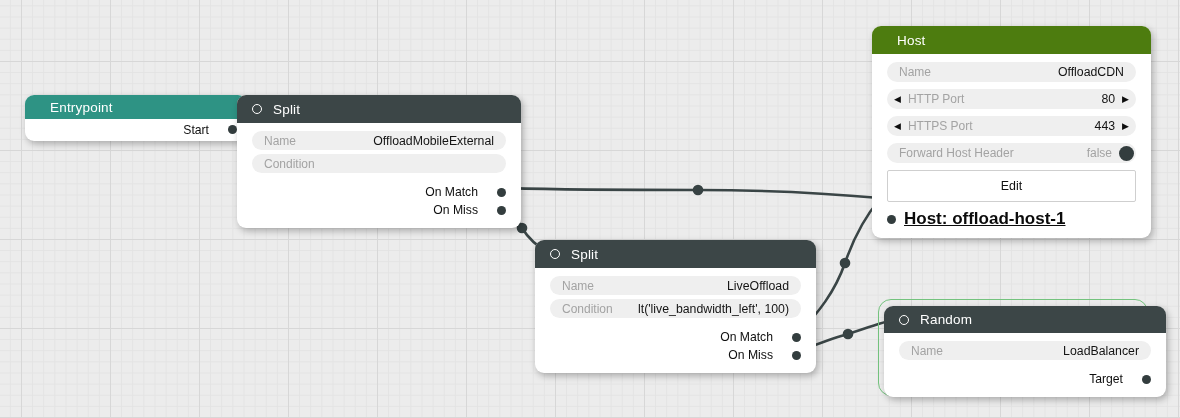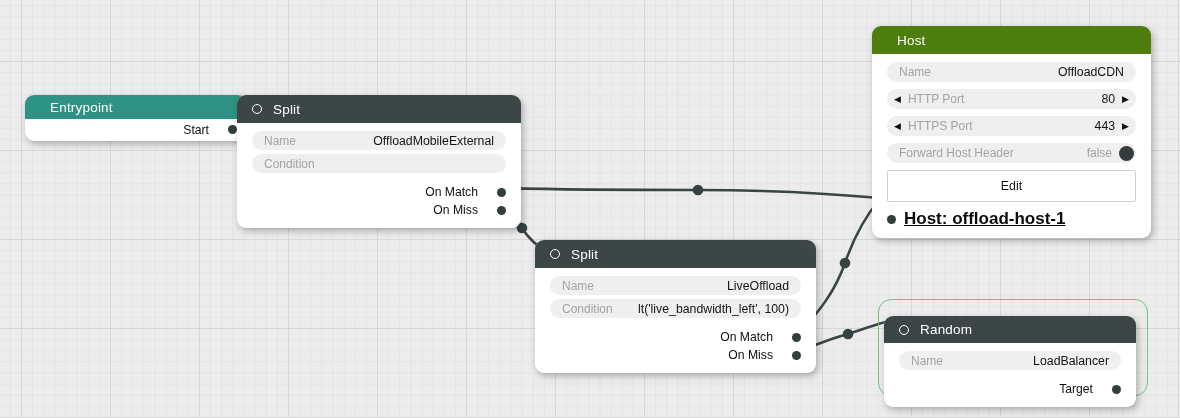--- a/index.html
+++ b/index.html
@@ -90,21 +90,21 @@
 
   #node-split1 { left:237px; top:95px; width:284px; }
   #node-split2 { left:535px; top:240px; width:281px; }
   .dark-header { height:28px; background:#3c4647; }
   .split-gap { height:6px; }
 
   #node-host { left:872px; top:26px; width:279px; }
   #node-host .node-header { height:28px; background:#4d7c0f; }
   #node-host .pill { height:20px; margin-bottom:7px; }
 
-  #node-random { left:884px; top:316px; width:252px; }
+  #node-random { left:884px; top:306px; width:282px; }
   #node-random .node-header { height:27px; }
   #selection-random { left:878px; top:299px; width:270px; height:97px; }
 </style>
 </head>
 <body>
 
 <div class="canvas">
 
   <svg class="edges" width="1180" height="418" viewBox="0 0 1180 418">
     <path d="M198,130 C208,126 216,123 224,119 C232,115 238,112 246,109"></path>

